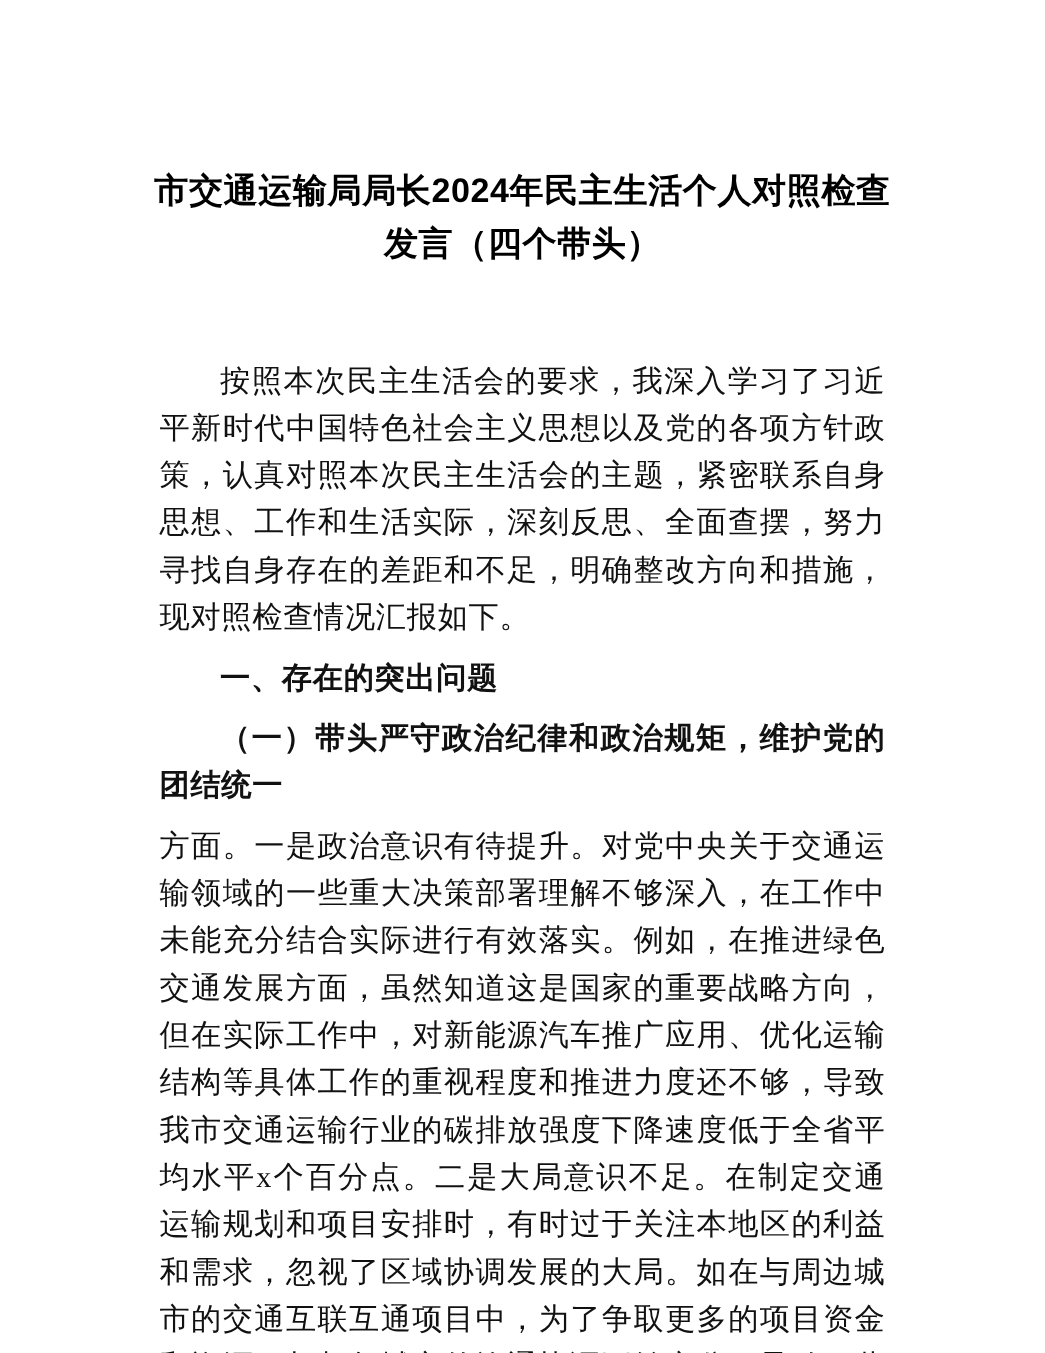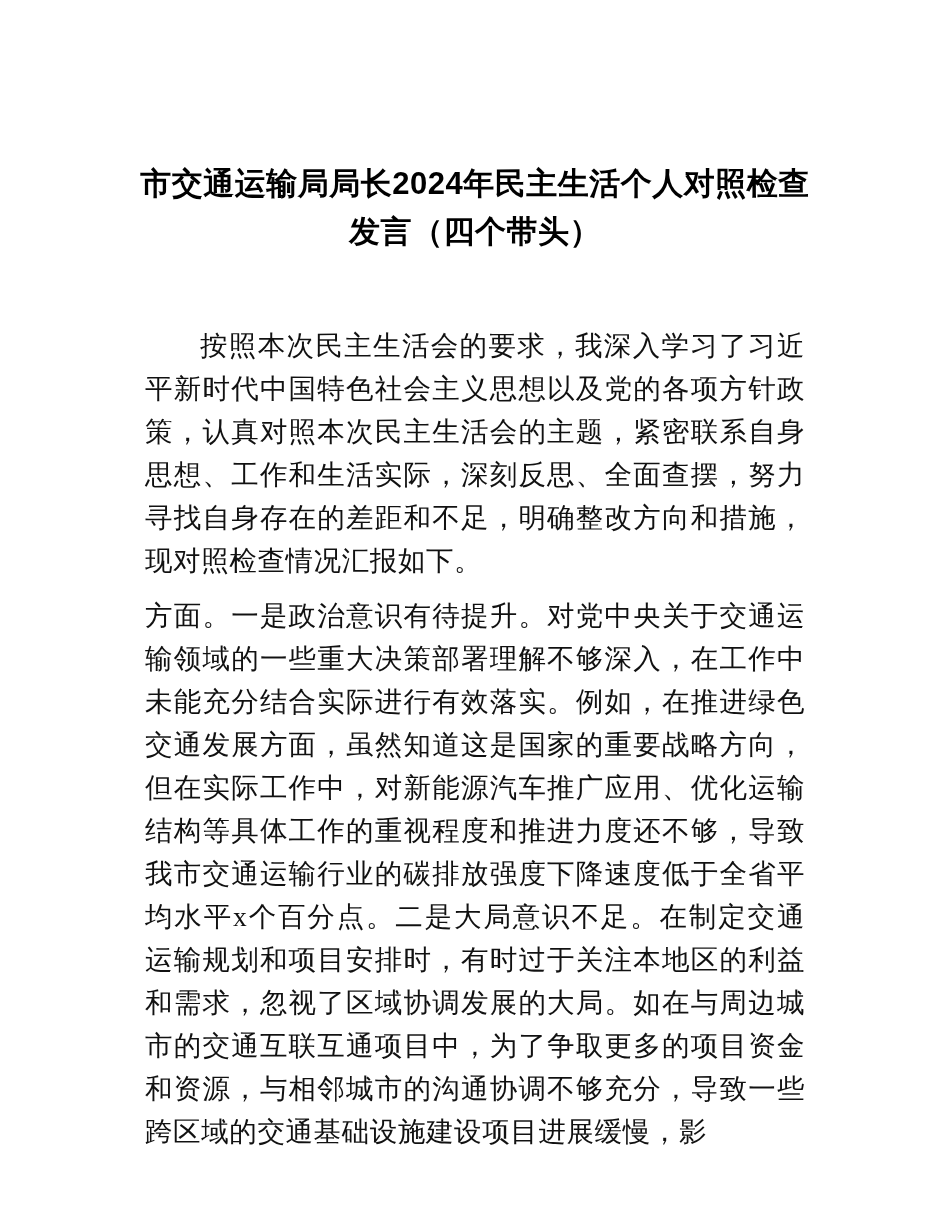--- a/index.html
+++ b/index.html
@@ -22,21 +22,21 @@
     width: 950px;
     height: 1230px;
     background: #ffffff;
     box-sizing: border-box;
   }
 
   
   .doc-title {
     position: absolute;
     left: 133px;
-    top: 160px;
+    top: 150px;
     width: 684px;
     text-align: center;
     font-family: "Liberation Sans", "DejaVu Sans", sans-serif;
     font-weight: bold;
     font-size: 31px;
     line-height: 48px;
     letter-spacing: 0.5px;
     color: #000000;
   }
 
@@ -80,19 +80,21 @@
 <div class="page">
 
   <div class="doc-title">
     <div>市交通运输局局长2024年民主生活个人对照检查发言（四个带头）</div>
   </div>
 
   <div class="body-area">
 
     <p class="para">按照本次民主生活会的要求，我深入学习了习近平新时代中国特色社会主义思想以及党的各项方针政策，认真对照本次民主生活会的主题，紧密联系自身思想、工作和生活实际，深刻反思、全面查摆，努力寻找自身存在的差距和不足，明确整改方向和措施，现对照检查情况汇报如下。</p>
 
+    <p class="para heading">一、存在的突出问题</p>
 
+    <p class="para heading">（一）带头严守政治纪律和政治规矩，维护党的团结统一</p>
 
     <p class="para" style="text-indent: 0px;">方面。一是政治意识有待提升。对党中央关于交通运输领域的一些重大决策部署理解不够深入，在工作中未能充分结合实际进行有效落实。例如，在推进绿色交通发展方面，虽然知道这是国家的重要战略方向，但在实际工作中，对新能源汽车推广应用、优化运输结构等具体工作的重视程度和推进力度还不够，导致我市交通运输行业的碳排放强度下降速度低于全省平均水平x个百分点。二是大局意识不足。在制定交通运输规划和项目安排时，有时过于关注本地区的利益和需求，忽视了区域协调发展的大局。如在与周边城市的交通互联互通项目中，为了争取更多的项目资金和资源，与相邻城市的沟通协调不够充分，导致一些跨区域的交通基础设施建设项目进展缓慢，影</p>
 
   </div>
 
 </div>
 
 </body></html>

